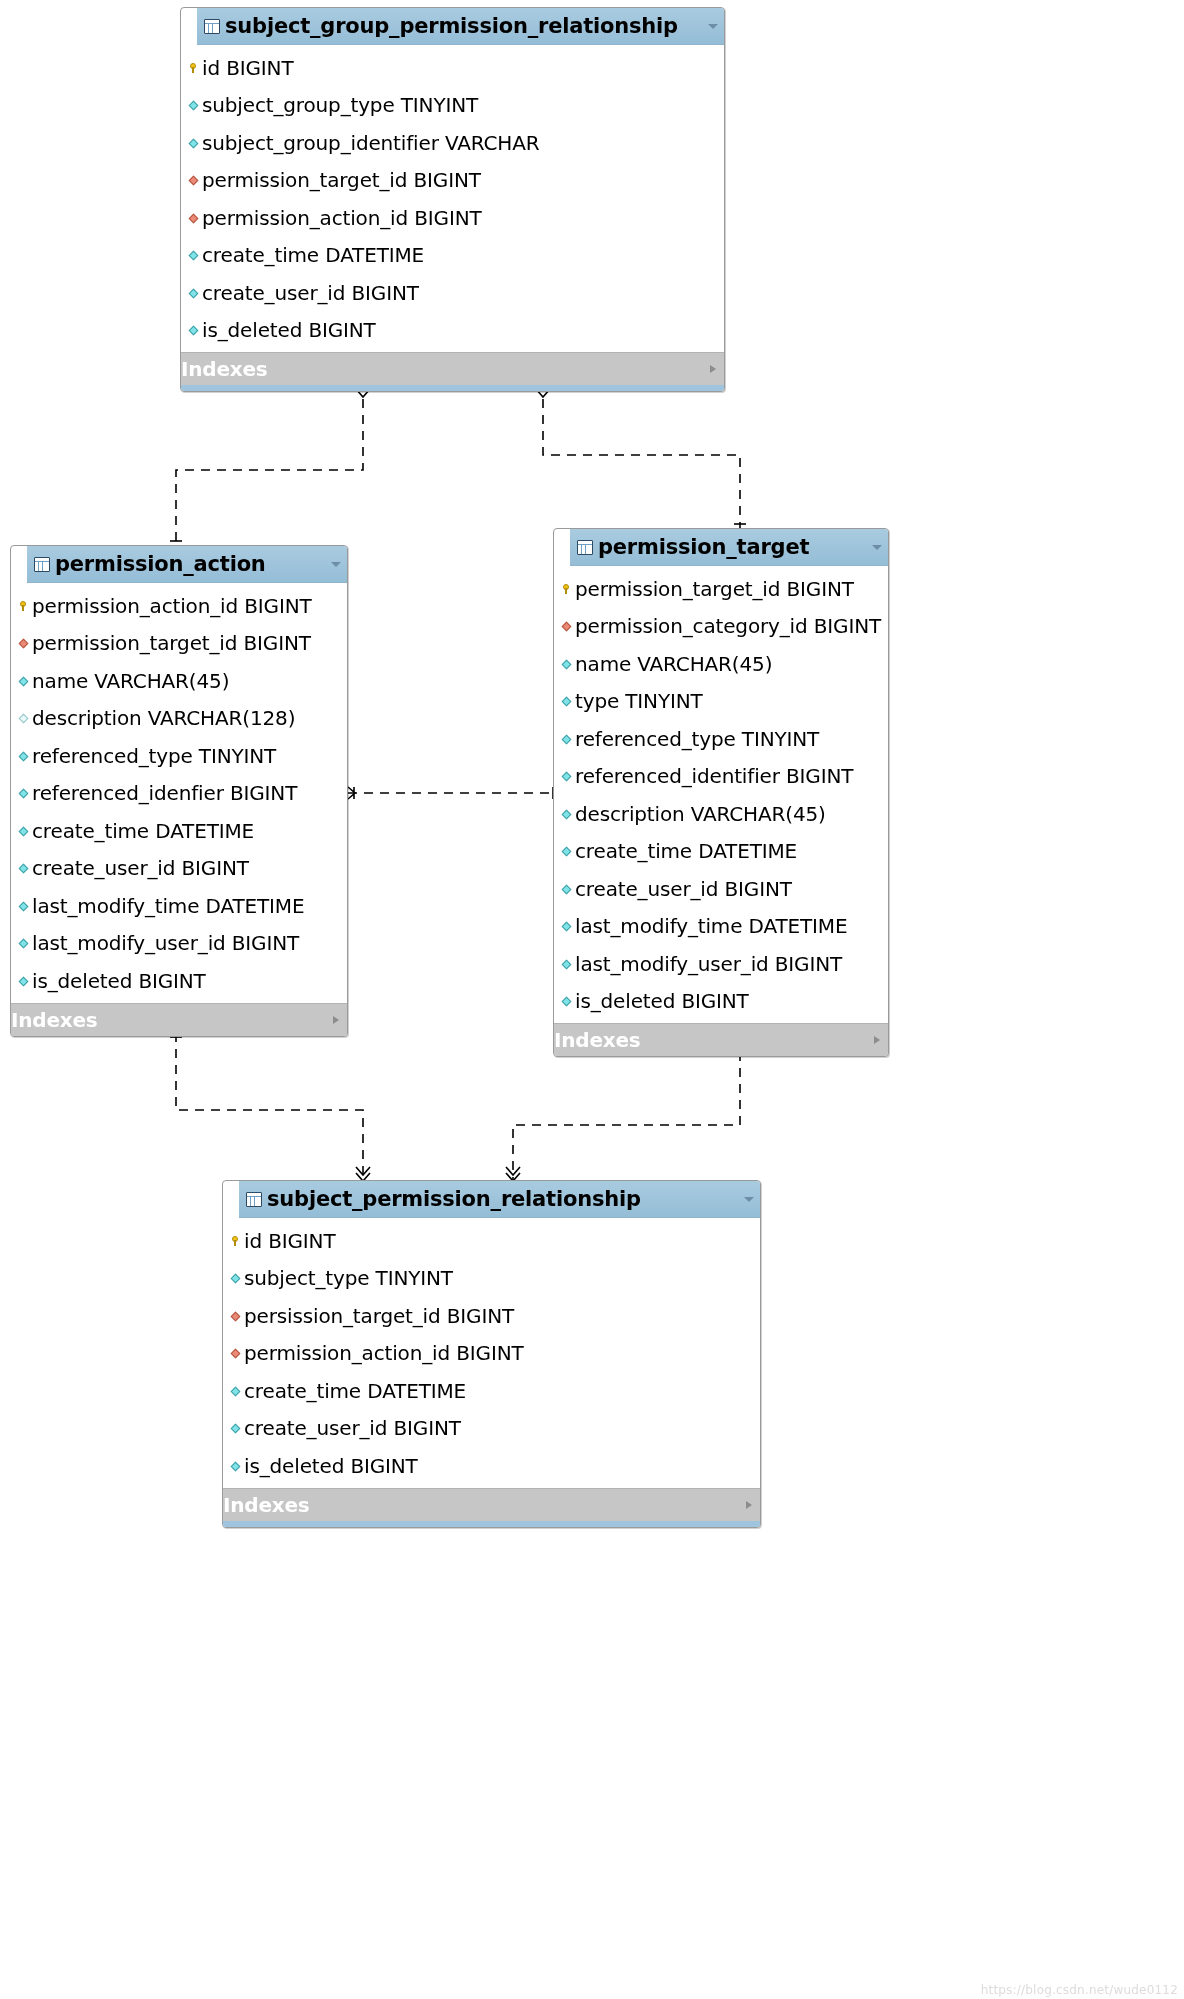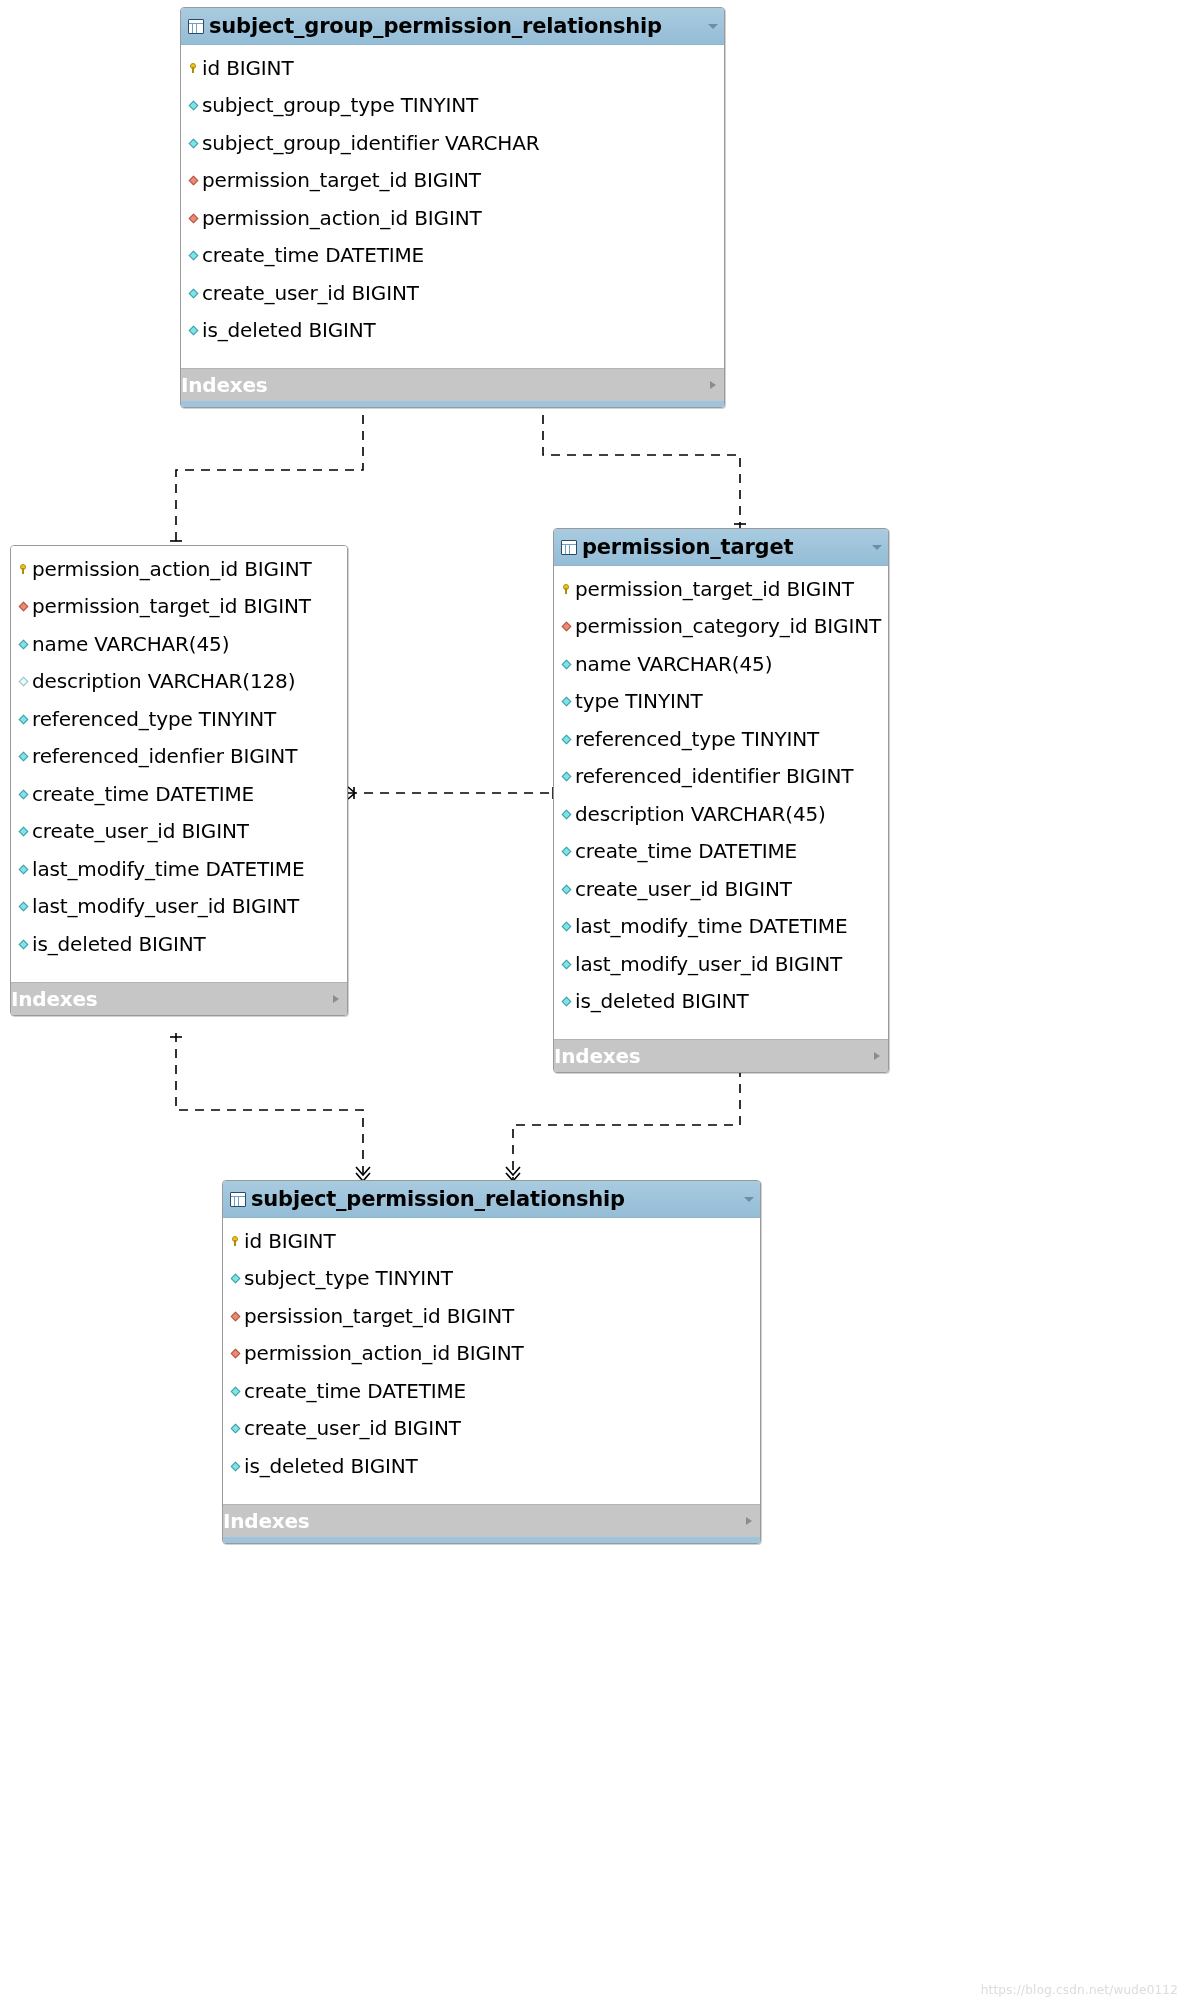--- a/index.html
+++ b/index.html
@@ -25,20 +25,21 @@
   }
   .tbl-hd{
     height:37px;
     background:#9ec5dd;
     background:linear-gradient(#a9cbe0,#94bdd6);
     border-bottom:1px solid #8fb4cb;
     display:flex;align-items:center;
     padding:0 6px 0 7px;
     box-sizing:border-box;
     position:relative;
+    margin-left:16px;
   }
   .tbl-ico{
     width:14px;height:13px;flex:0 0 14px;margin-right:5px;
     border:1px solid #2c4a66;
     background:
       linear-gradient(#ffffff 0 3px, #6f9fc4 3px 4px, #ffffff 4px 100%);
     position:relative;border-radius:1px;
   }
   .tbl-ico:before{
     content:"";position:absolute;left:3px;top:3px;bottom:0;width:1px;background:#6f9fc4;
@@ -49,21 +50,21 @@
   .tbl-name{
     font-size:21px;font-weight:bold;color:#000000;
     letter-spacing:-0.2px;white-space:nowrap;line-height:1;
   }
   .hd-caret{
     position:absolute;right:6px;top:50%;margin-top:-2px;
     width:0;height:0;border-left:5px solid transparent;border-right:5px solid transparent;
     border-top:5px solid #6d8ea6;
   }
 
-  .cols{padding:4px 0 19px 0;background:#fff;}
+  .cols{padding:4px 0 3px 0;background:#fff;}
   .col{
     display:flex;align-items:center;
     height:37.5px;
     padding-left:7px;
     white-space:nowrap;
   }
   .col-ico{width:11px;height:13px;flex:0 0 11px;margin-right:3px;position:relative;}
 
   
   .ic-pk:before{
@@ -198,20 +199,25 @@
         </div>
     </div>
     <div class="tbl-ft">
       <span class="ft-txt">Indexes</span>
       <span class="ft-caret"></span>
     </div>
     <div class="tbl-strip"></div>
   </div>
 
   <div class="tbl" style="left:10px;top:545px;width:338px;">
+    <div class="tbl-hd">
+      <span class="tbl-ico"></span>
+      <span class="tbl-name">permission_action</span>
+      <span class="hd-caret"></span>
+    </div>
     <div class="cols">
       <div class="col">
           <span class="col-ico ic-pk"></span>
           <span class="col-txt">permission_action_id BIGINT</span>
         </div>
       <div class="col">
           <span class="col-ico ic-fk"></span>
           <span class="col-txt">permission_target_id BIGINT</span>
         </div>
       <div class="col">

